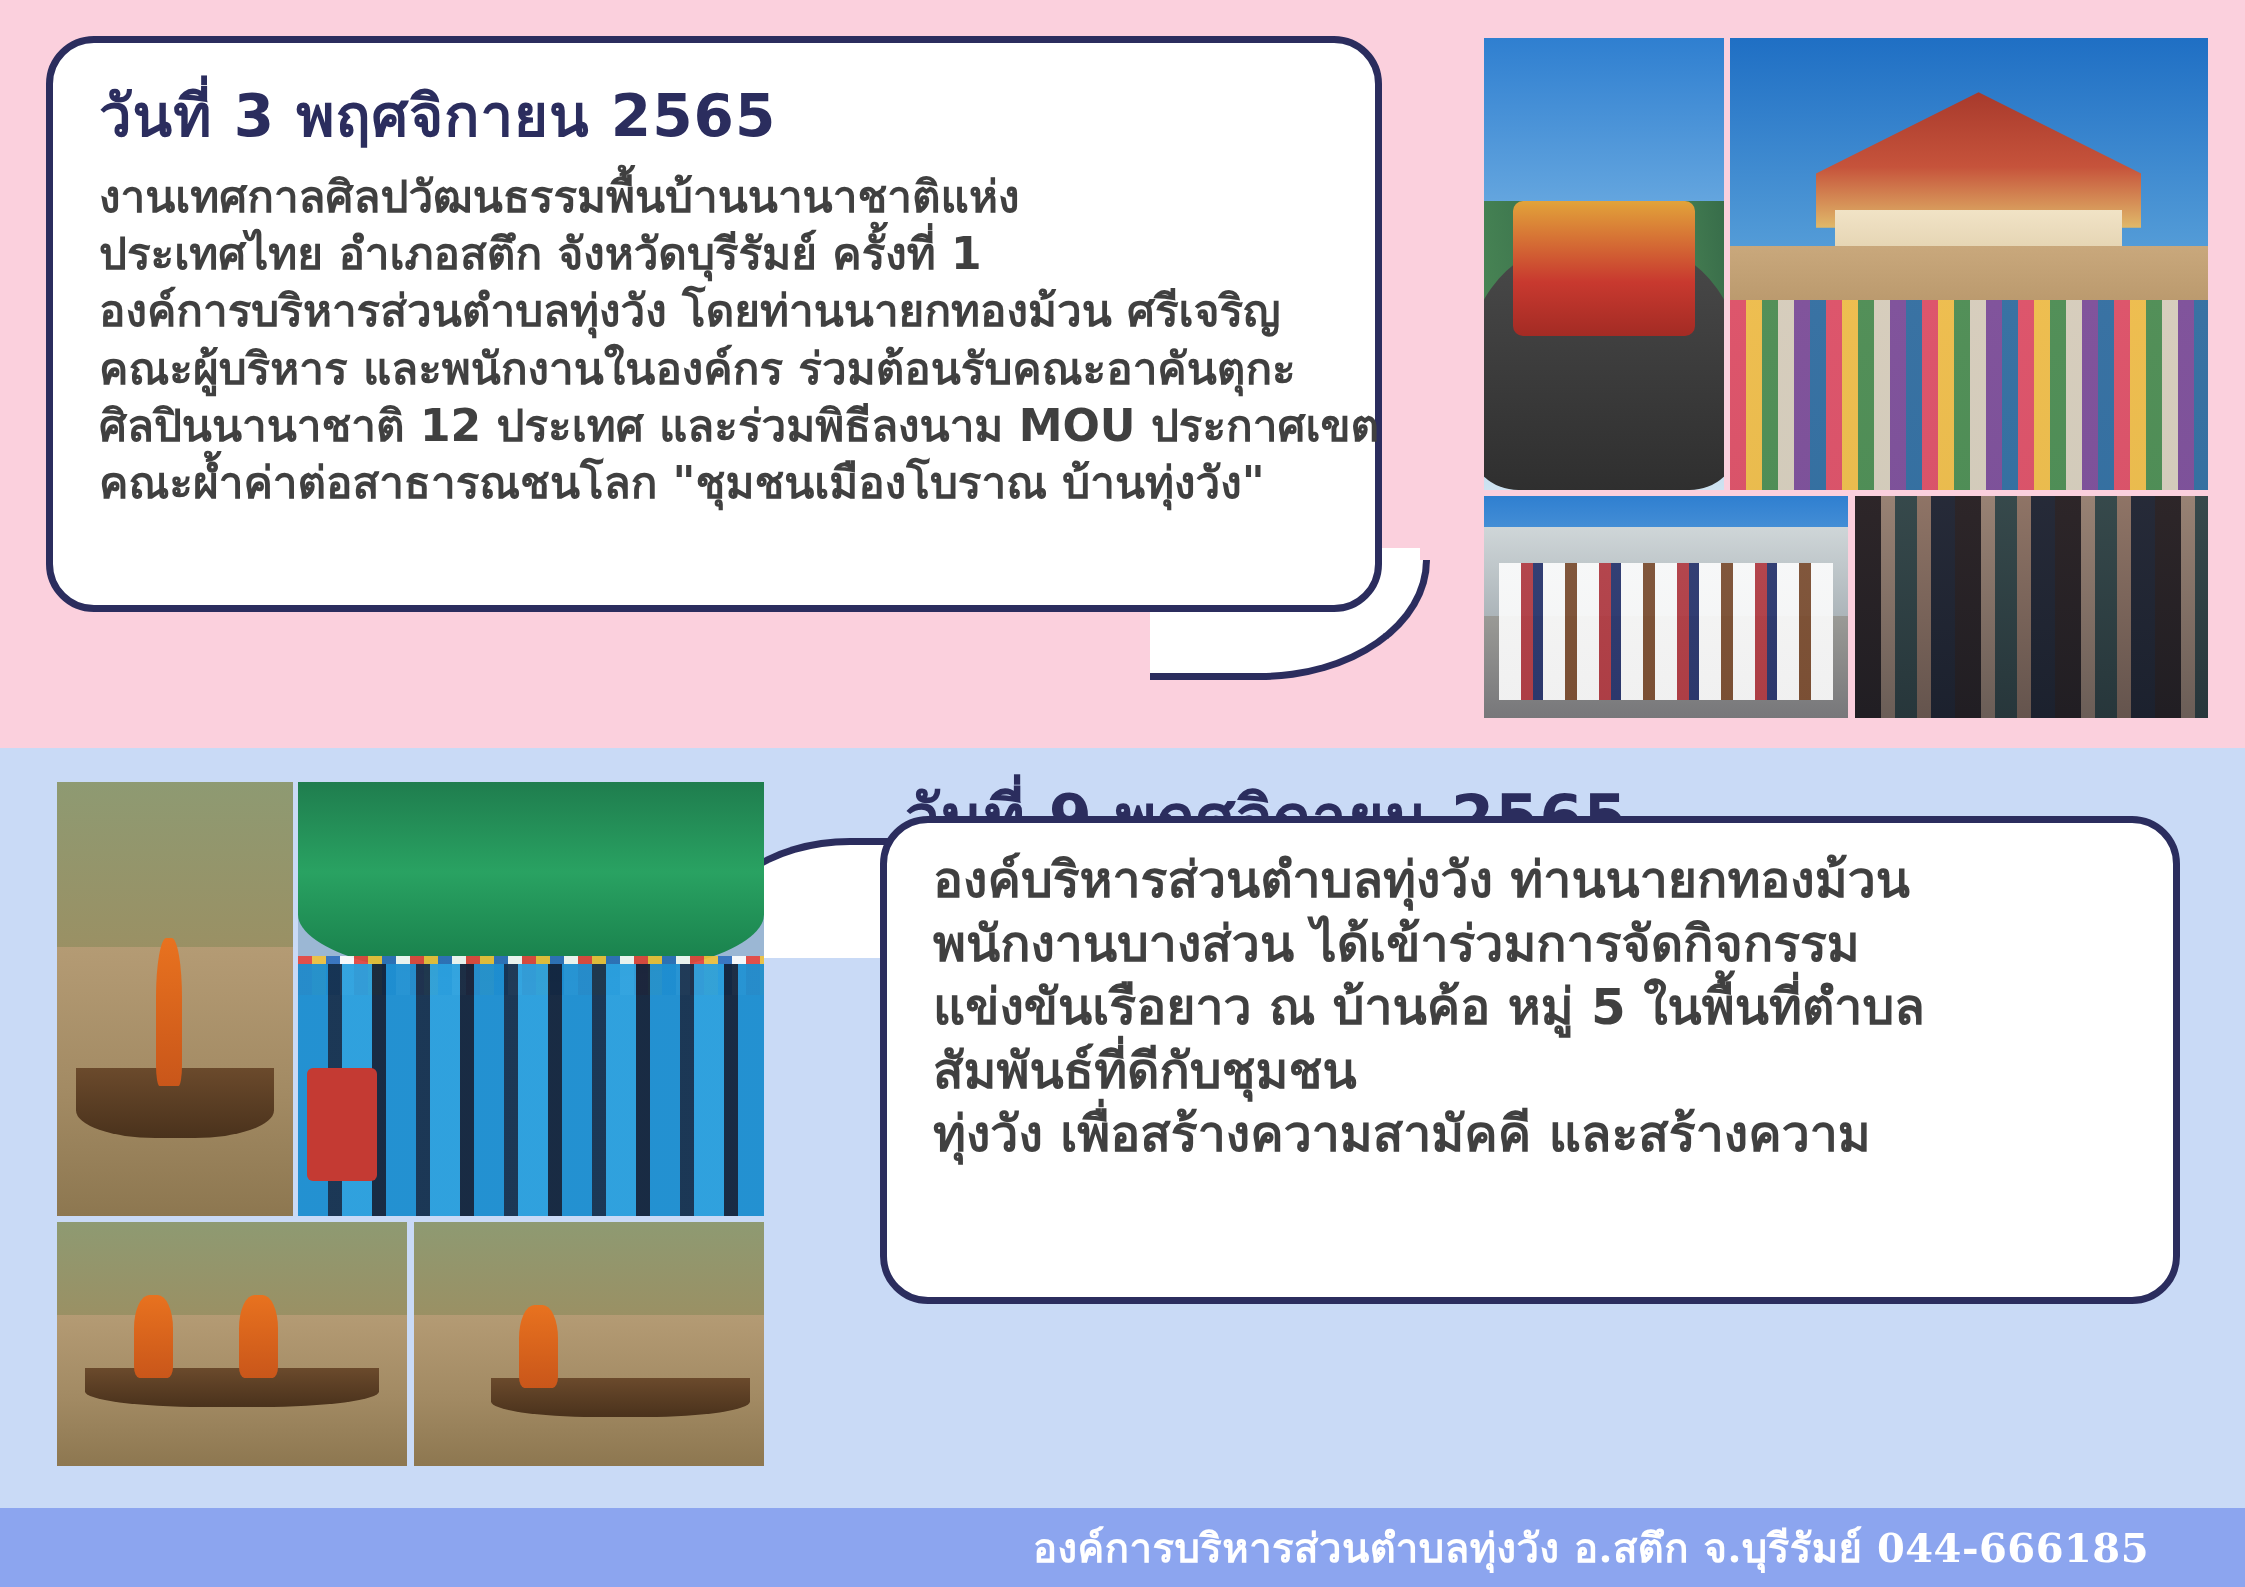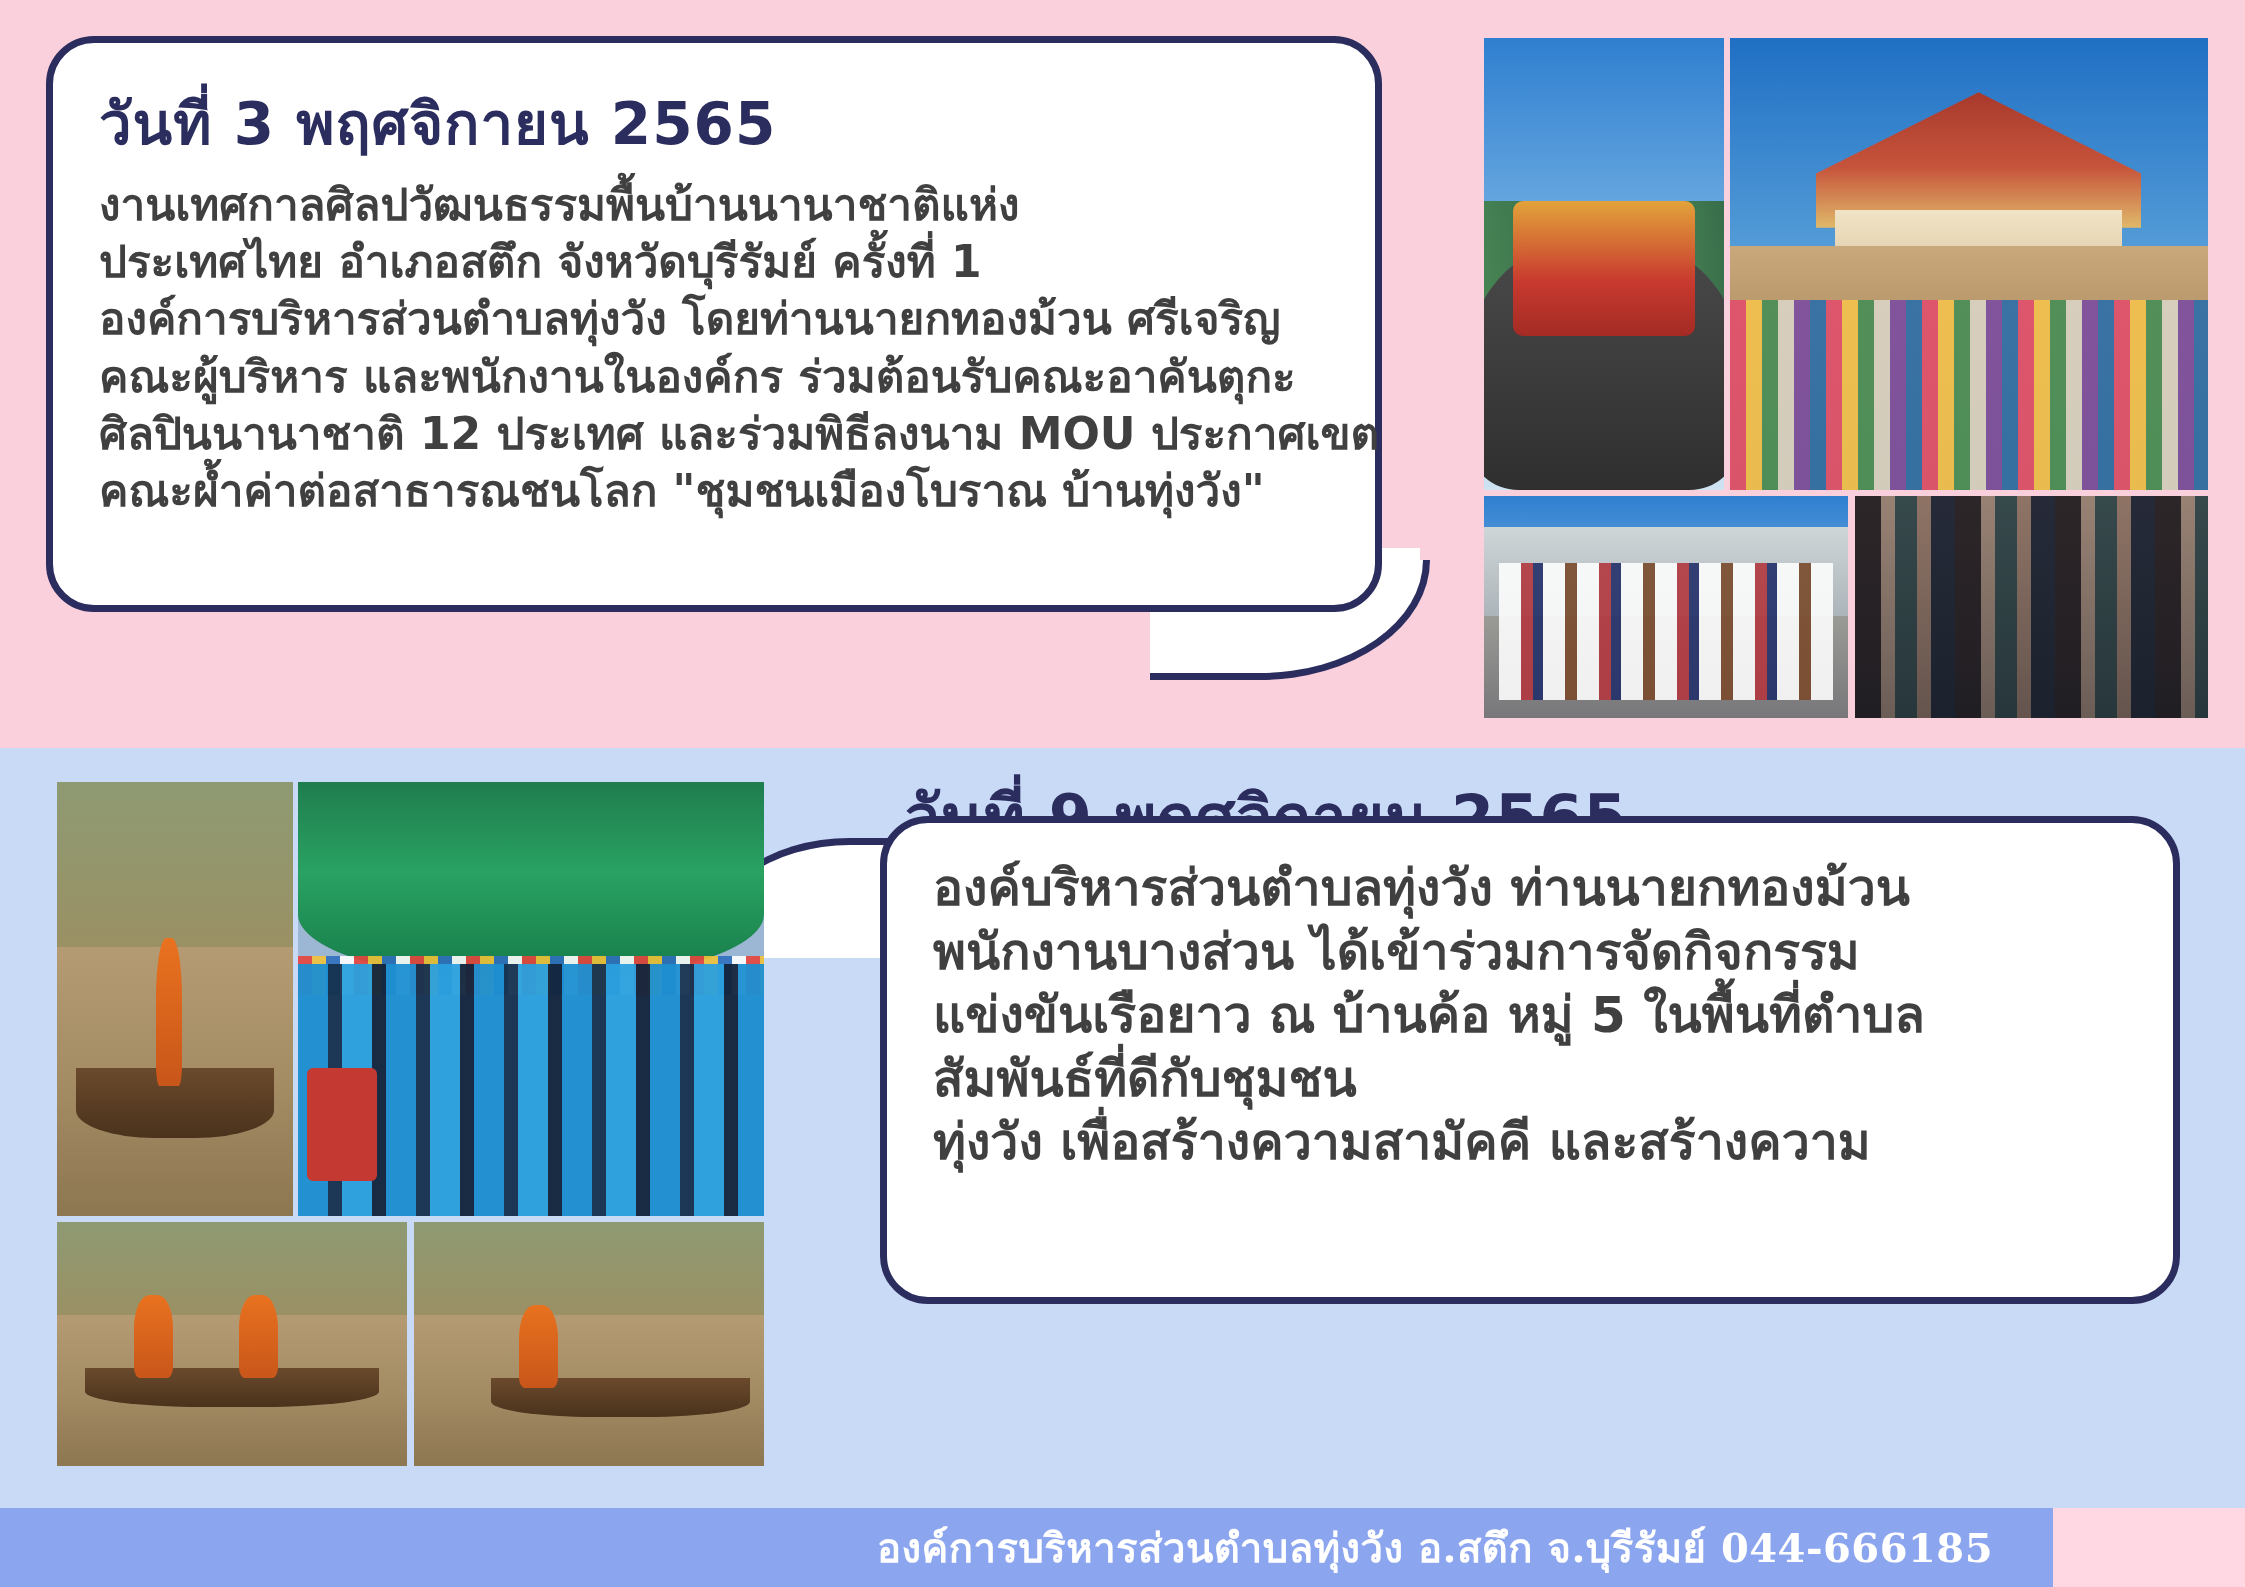--- a/index.html
+++ b/index.html
@@ -27,43 +27,43 @@
   }
   .band-blue {
     position: absolute;
     left: 0; top: 748px;
     width: 2245px; height: 760px;
     background: #c9daf6;
   }
   .band-footer {
     position: absolute;
     left: 0; top: 1508px;
-    width: 2053px; height: 79px;
+    width: 2245px; height: 79px;
     background: #8ca5ef;
     display: flex;
     align-items: center;
     justify-content: flex-end;
-    padding-right: 60px;
+    padding-right: 96px;
   }
   .footer-text {
     color: #ffffff;
     font-family: "DejaVu Serif", "Liberation Serif", serif;
     font-size: 40px;
     font-weight: bold;
     letter-spacing: 0.5px;
     white-space: nowrap;
   }
 
   
   .bubble {
     position: absolute;
     background: #ffffff;
     border: 7px solid #2b2d5e;
     border-radius: 48px;
-    padding: 34px 40px 30px 46px;
+    padding: 26px 40px 30px 46px;
   }
   .bubble-title {
     color: #2b2d5e;
     font-size: 58px;
     font-weight: bold;
     letter-spacing: 1px;
     margin-bottom: 6px;
     white-space: nowrap;
   }
   .bubble-line {

